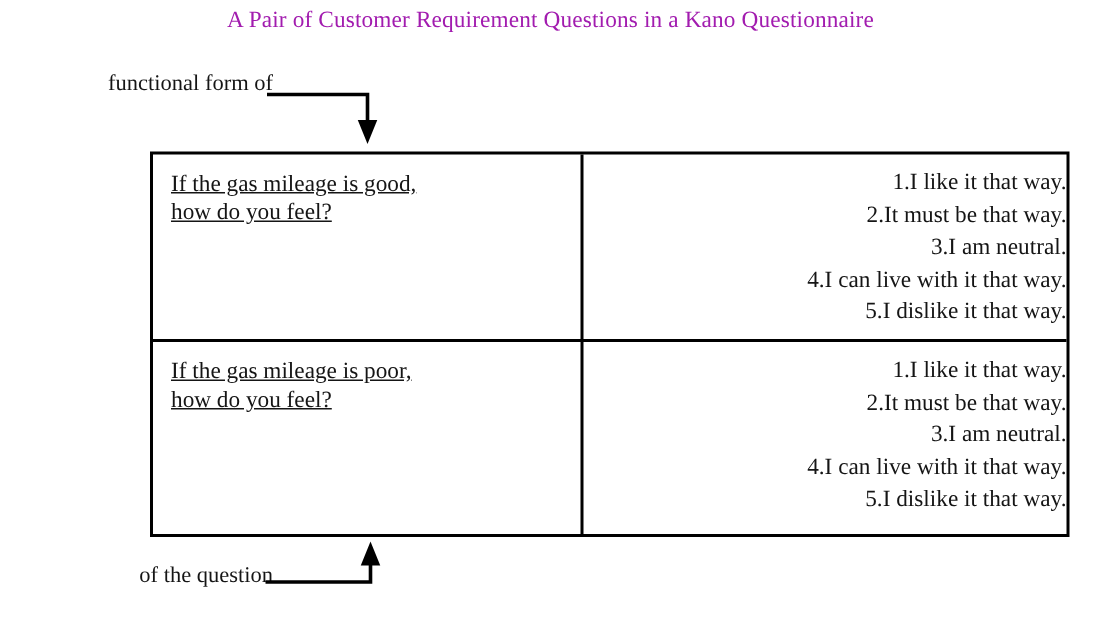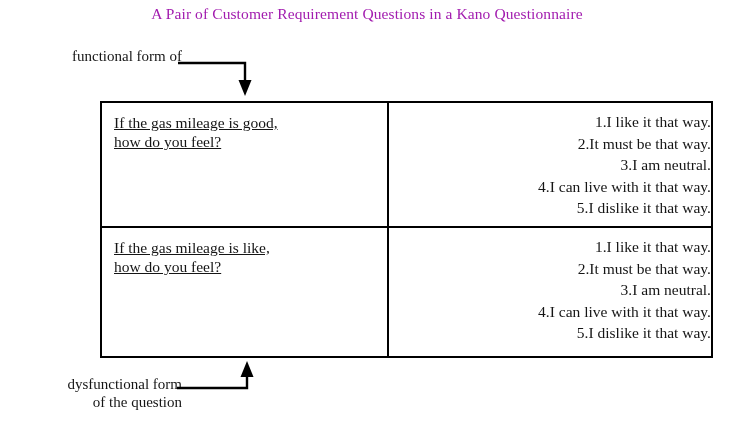--- a/index.html
+++ b/index.html
@@ -145,21 +145,20 @@
 </head>
 <body>
 
 <div id="diagram-title">A Pair of Customer Requirement Questions in a Kano Questionnaire</div>
 
 <div id="functional-label" class="annotation-label">
   <span class="line1">functional form of</span>
 </div>
 
 <div id="dysfunctional-label" class="annotation-label">
-  <span class="line1">dysfunctional form</span>
   <span class="line2">of the question</span>
 </div>
 
 <svg id="leader-lines" viewBox="0 0 734 424" width="734" height="424">
 
   <g>
     <path d="M 178 63 L 245 63 L 245 84" fill="none" stroke="#000000" stroke-width="2.4"></path>
     <polygon points="245,96 238.5,80 251.5,80" fill="#000000"></polygon>
   </g>
 
@@ -192,21 +191,21 @@
         </li>
         <li class="answer-item">
           <span class="answer-num">5.</span><span class="answer-text">I dislike it that way.</span>
         </li>
       </ul>
     </div>
   </div>
 
   <div id="q-row-dysfunctional" class="q-row">
     <div class="q-cell-question">
-      <span class="qline">If the gas mileage is like,</span>
+      <span class="qline">If the gas mileage is poor,</span>
       <span class="qline">how do you feel?</span>
     </div>
     <div class="q-cell-answers">
       <ul class="answer-list">
         <li class="answer-item">
           <span class="answer-num">1.</span><span class="answer-text">I like it that way.</span>
         </li>
         <li class="answer-item">
           <span class="answer-num">2.</span><span class="answer-text">It must be that way.</span>
         </li>

